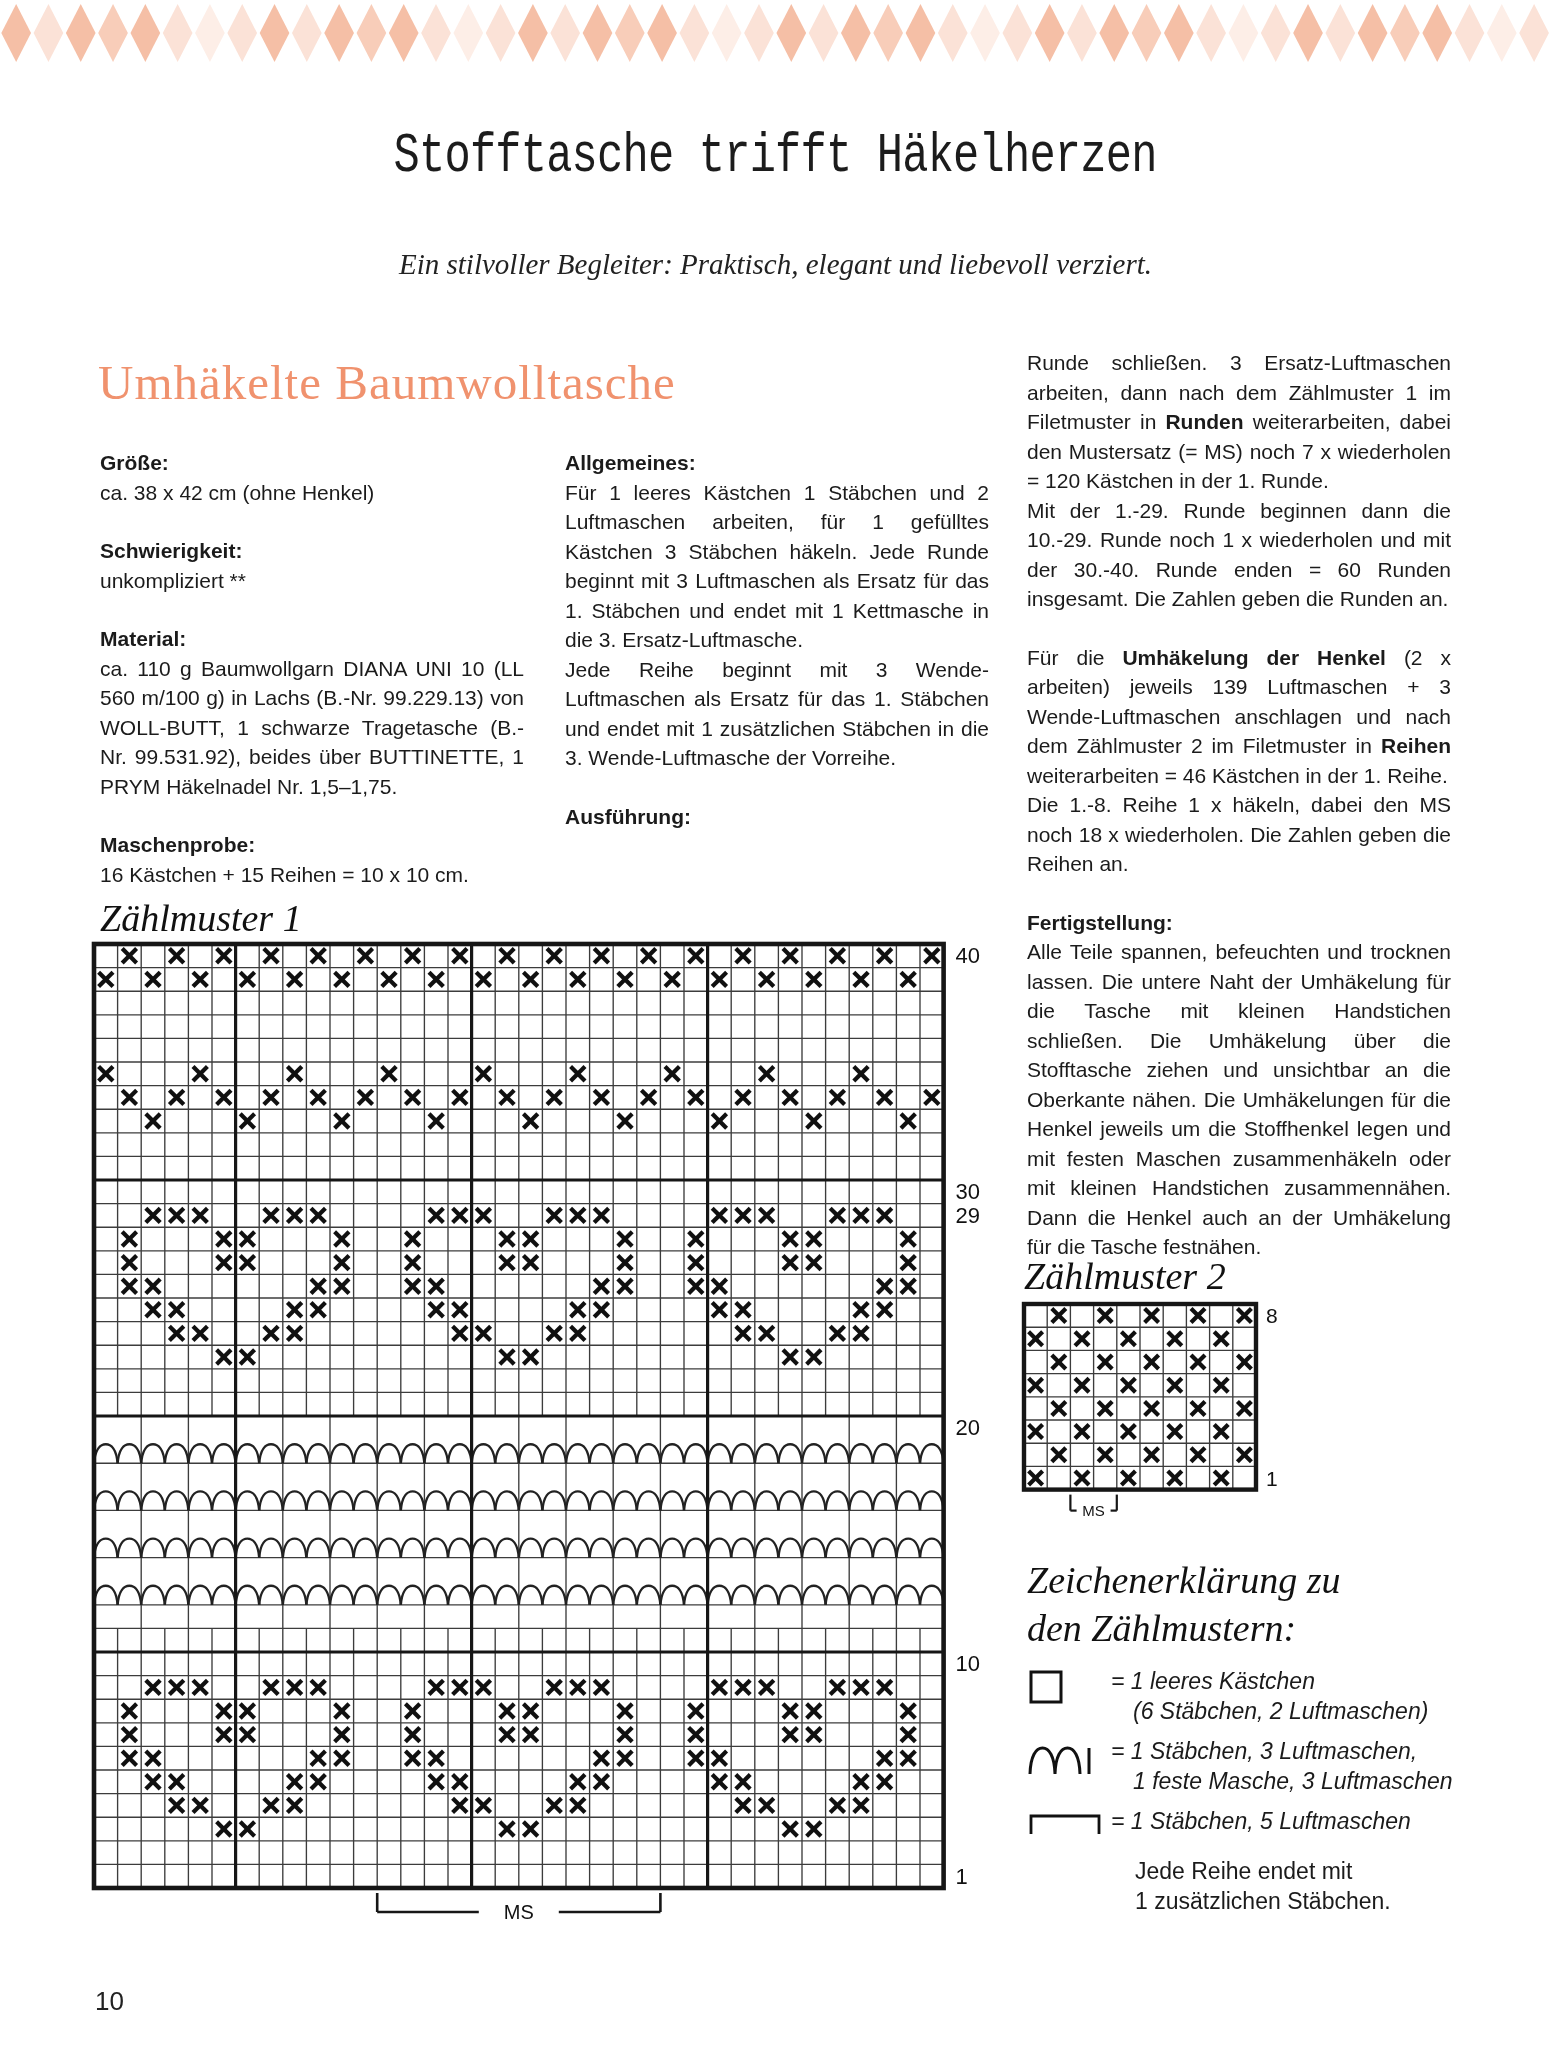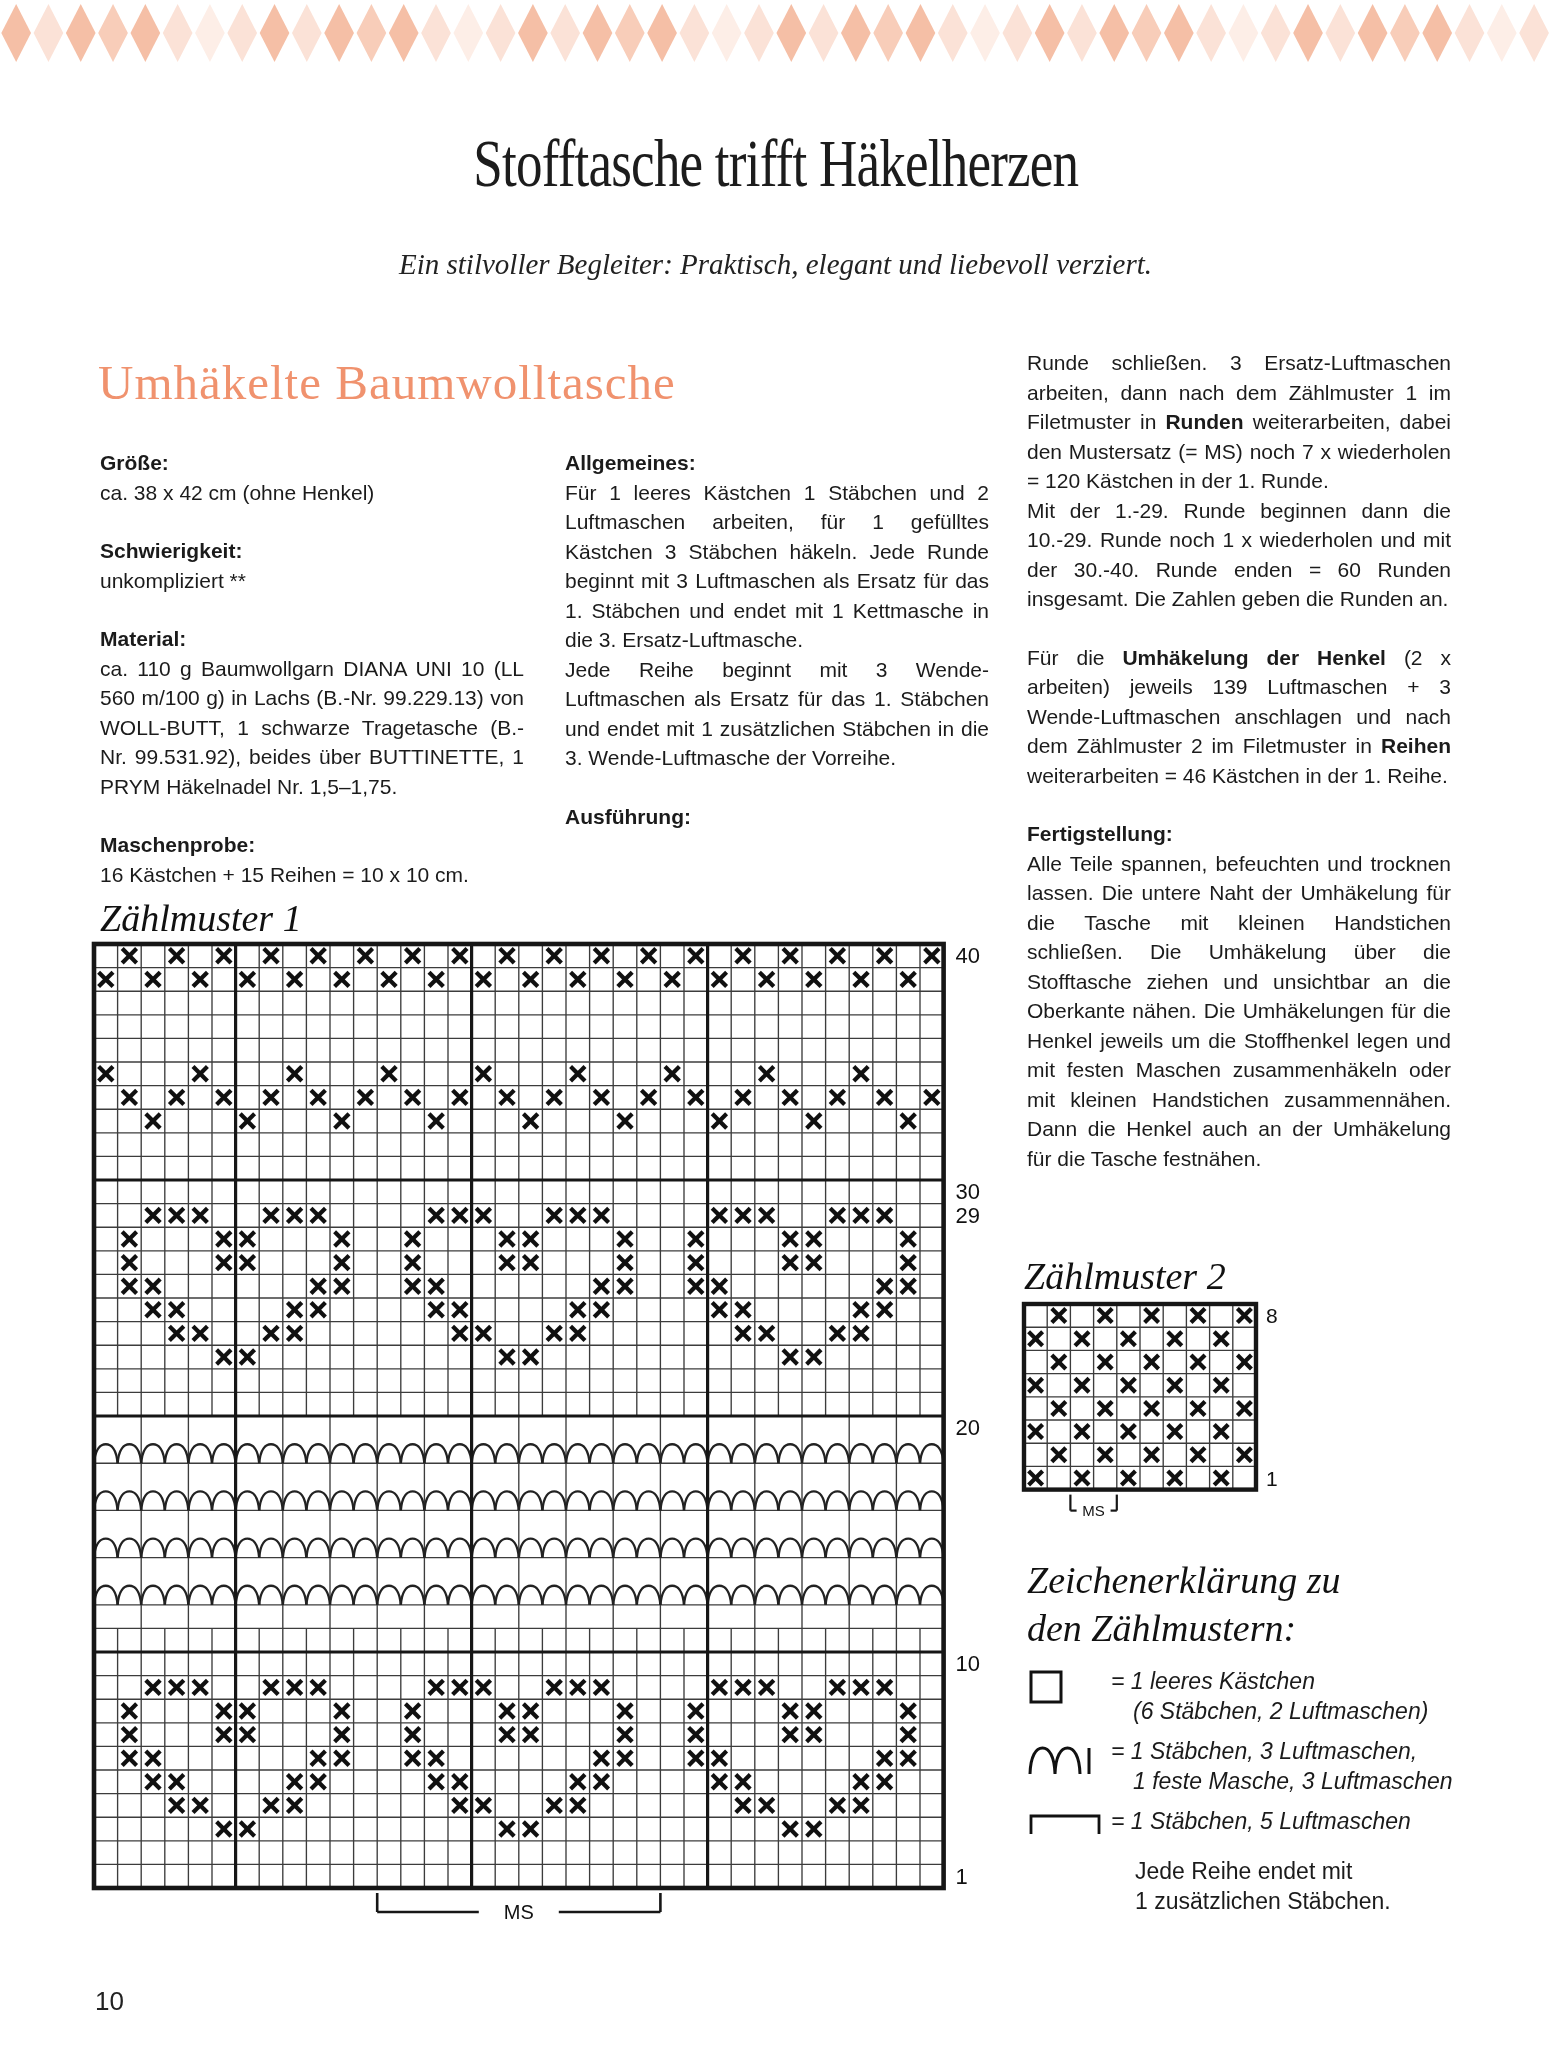--- a/index.html
+++ b/index.html
@@ -1,19 +1,19 @@
 <!DOCTYPE html>
 <html><head>
 <meta charset="utf-8">
 <style>
   html,body{margin:0;padding:0;background:#ffffff;}
   body{width:1551px;height:2067px;position:relative;font-family:"Liberation Sans",sans-serif;color:#1b1b1b;overflow:hidden;}
   .band{position:absolute;top:4px;left:0;width:1551px;height:58px;display:flex;}
   .diamond{width:32.3px;height:58px;flex:0 0 auto;clip-path:polygon(50% 0%,96% 50%,50% 100%,4% 50%);}
-  .main-title{position:absolute;top:126px;left:0;width:100%;text-align:center;font-family:Liberation Serif, serif;font-size:68px;line-height:1.1;color:#1c1c1c;white-space:nowrap;}
+  .main-title{position:absolute;top:126px;left:0;width:100%;text-align:center;font-family:Liberation Mono, monospace;font-size:56px;line-height:1.1;color:#1c1c1c;white-space:nowrap;}
   .main-title span{display:inline-block;transform:scaleX(.78);transform-origin:center;letter-spacing:-1px;}
   .subtitle{position:absolute;top:248px;left:0;width:100%;text-align:center;font-family:"Liberation Serif",serif;font-style:italic;font-size:29px;color:#222;}
   .article-heading{position:absolute;left:98px;top:354px;font-family:"Liberation Serif",serif;font-size:49px;letter-spacing:1px;}
   .col{position:absolute;width:424px;font-size:21px;line-height:29.5px;text-align:justify;}
   .col .block{margin-bottom:29px;}
   .col .bh{font-weight:bold;text-align:left;}
   .col p{margin:0;}
   #col1{left:100px;top:448px;}
   #col2{left:565px;top:448px;}
   #col3{left:1027px;top:348px;}
@@ -119,20 +119,21 @@
       <div class="bh">Ausführung:</div>
     </div>
   </div>
 <div class="col" id="col3">
     <div class="block">
       <p><span>Runde schließen. 3 Ersatz-Luftmaschen arbeiten, dann nach dem Zählmuster 1 im Filetmuster in </span><b>Runden</b><span> weiterarbeiten, dabei den Mustersatz (= MS) noch 7 x wiederholen = 120 Kästchen in der 1. Runde.</span></p>
       <p><span>Mit der 1.-29. Runde beginnen dann die 10.-29. Runde noch 1 x wiederholen und mit der 30.-40. Runde enden = 60 Runden insgesamt. Die Zahlen geben die Runden an.</span></p>
     </div>
     <div class="block">
       <p><span>Für die </span><b>Umhäkelung der Henkel</b><span> (2 x arbeiten) jeweils 139 Luftmaschen + 3 Wende-Luftmaschen anschlagen und nach dem Zählmuster 2 im Filetmuster in </span><b>Reihen</b><span> weiterarbeiten = 46 Kästchen in der 1. Reihe.</span></p>
+      <p><span>Die 1.-8. Reihe 1 x häkeln, dabei den MS noch 18 x wiederholen. Die Zahlen geben die Reihen an.</span></p>
     </div>
     <div class="block">
       <div class="bh">Fertigstellung:</div>
       <p><span>Alle Teile spannen, befeuchten und trocknen lassen. Die untere Naht der Umhäkelung für die Tasche mit kleinen Handstichen schließen. Die Umhäkelung über die Stofftasche ziehen und unsichtbar an die Oberkante nähen. Die Umhäkelungen für die Henkel jeweils um die Stoffhenkel legen und mit festen Maschen zusammenhäkeln oder mit kleinen Handstichen zusammennähen. Dann die Henkel auch an der Umhäkelung für die Tasche festnähen.</span></p>
     </div>
   </div>
 
 <div class="chart-title" id="zm1-title">Zählmuster 1</div>
 <div id="chart1"><svg width="950" height="1010">
       <line x1="6" y1="29.6" x2="855.6" y2="29.6" stroke="#3c3c3c" stroke-width="1.35"></line>

